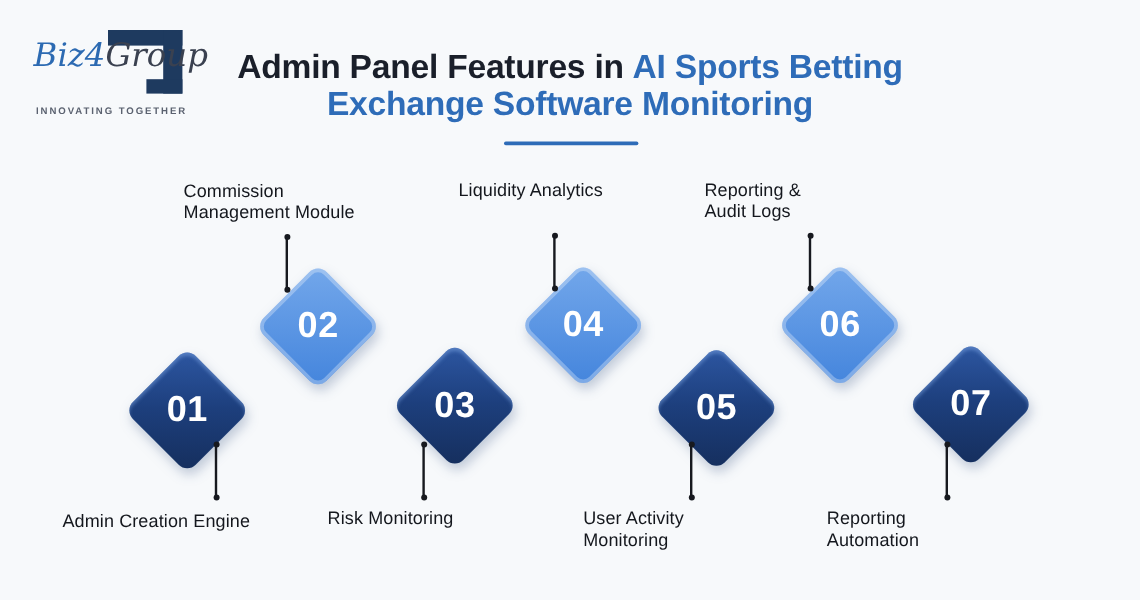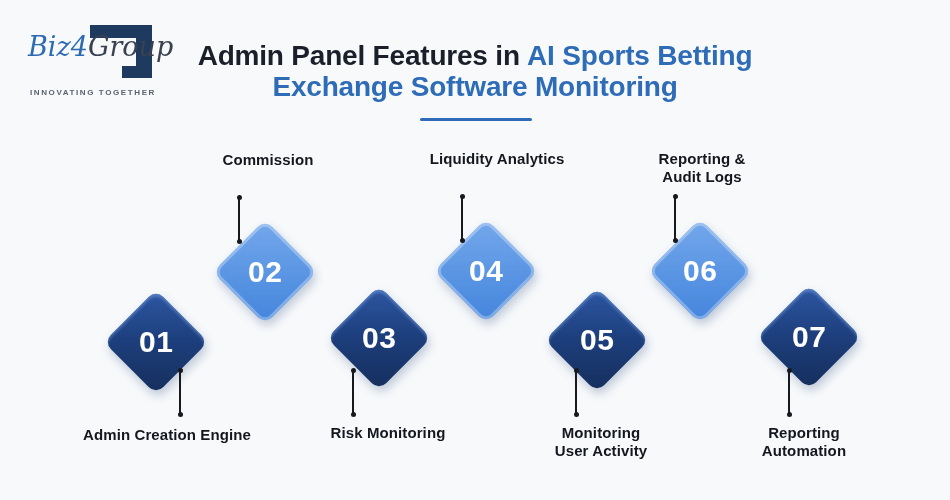--- a/index.html
+++ b/index.html
@@ -46,21 +46,21 @@
   .diamond{width:74px;height:74px;border-radius:10px;transform:rotate(45deg);display:flex;align-items:center;justify-content:center;}
   .diamond.dark{background:linear-gradient(135deg,var(--diamond-dark-a) 0%,#1d3f7d 48%,var(--diamond-dark-b) 100%);box-shadow:inset 2px 2px 3px rgba(130,170,230,.45);}
   .diamond.light{background:linear-gradient(135deg,var(--diamond-light-a) 0%,var(--diamond-light-b) 100%);box-shadow:inset 0 0 0 3px rgba(255,255,255,.30);}
   .diamond-number{transform:rotate(-45deg);color:#ffffff;font-size:30px;font-weight:700;letter-spacing:.5px;}
 
   .connector{position:absolute;width:2px;background:var(--connector);z-index:3;}
   .connector::before,.connector::after{content:"";position:absolute;left:-1.5px;width:5px;height:5px;border-radius:50%;background:var(--connector);}
   .connector::before{top:-2px;}
   .connector::after{bottom:-2px;}
 
-  .feature-label{position:absolute;width:230px;text-align:center;font-size:15px;font-weight:700;line-height:1.22;color:var(--label);letter-spacing:.1px;}
+  .feature-label{position:absolute;width:230px;text-align:left;font-size:15px;font-weight:400;line-height:1.22;color:var(--label);letter-spacing:.1px;}
   .feature-label span{display:block;}
 </style>
 </head>
 <body>
 
 <div class="canvas">
 
   <div class="logo">
     <div class="logo-mark">
       <div class="mark-top"></div>
@@ -87,20 +87,21 @@
         <span>Admin Creation Engine</span>
       </div>
       <div class="diamond-wrap" style="left: 228px; top: 235px;">
         <div class="diamond light">
           <span class="diamond-number">02</span>
         </div>
       </div>
       <div class="connector" style="left: 238px; top: 197px; height: 45px;"></div>
       <div class="feature-label" style="left: 153px; top: 151px;">
         <span>Commission</span>
+        <span>Management Module</span>
       </div>
       <div class="diamond-wrap" style="left: 342px; top: 301px;">
         <div class="diamond dark">
           <span class="diamond-number">03</span>
         </div>
       </div>
       <div class="connector" style="left: 352px; top: 370px; height: 45px;"></div>
       <div class="feature-label" style="left: 273px; top: 424px;">
         <span>Risk Monitoring</span>
       </div>
@@ -113,22 +114,22 @@
       <div class="feature-label" style="left: 382px; top: 150px;">
         <span>Liquidity Analytics</span>
       </div>
       <div class="diamond-wrap" style="left: 560px; top: 303px;">
         <div class="diamond dark">
           <span class="diamond-number">05</span>
         </div>
       </div>
       <div class="connector" style="left: 575px; top: 370px; height: 45px;"></div>
       <div class="feature-label" style="left: 486px; top: 424px;">
+        <span>User Activity</span>
         <span>Monitoring</span>
-        <span>User Activity</span>
       </div>
       <div class="diamond-wrap" style="left: 663px; top: 234px;">
         <div class="diamond light">
           <span class="diamond-number">06</span>
         </div>
       </div>
       <div class="connector" style="left: 674px; top: 196px; height: 45px;"></div>
       <div class="feature-label" style="left: 587px; top: 150px;">
         <span>Reporting &amp;</span>
         <span>Audit Logs</span>

